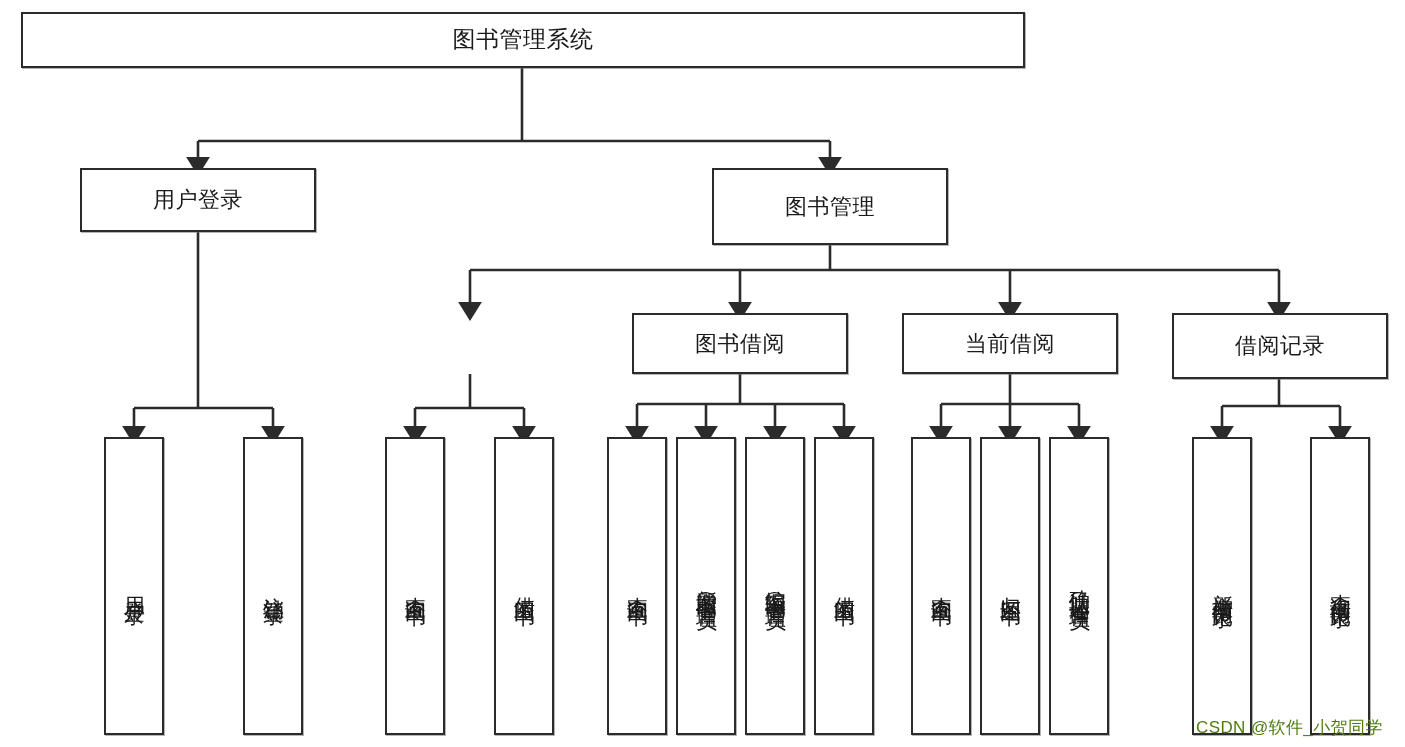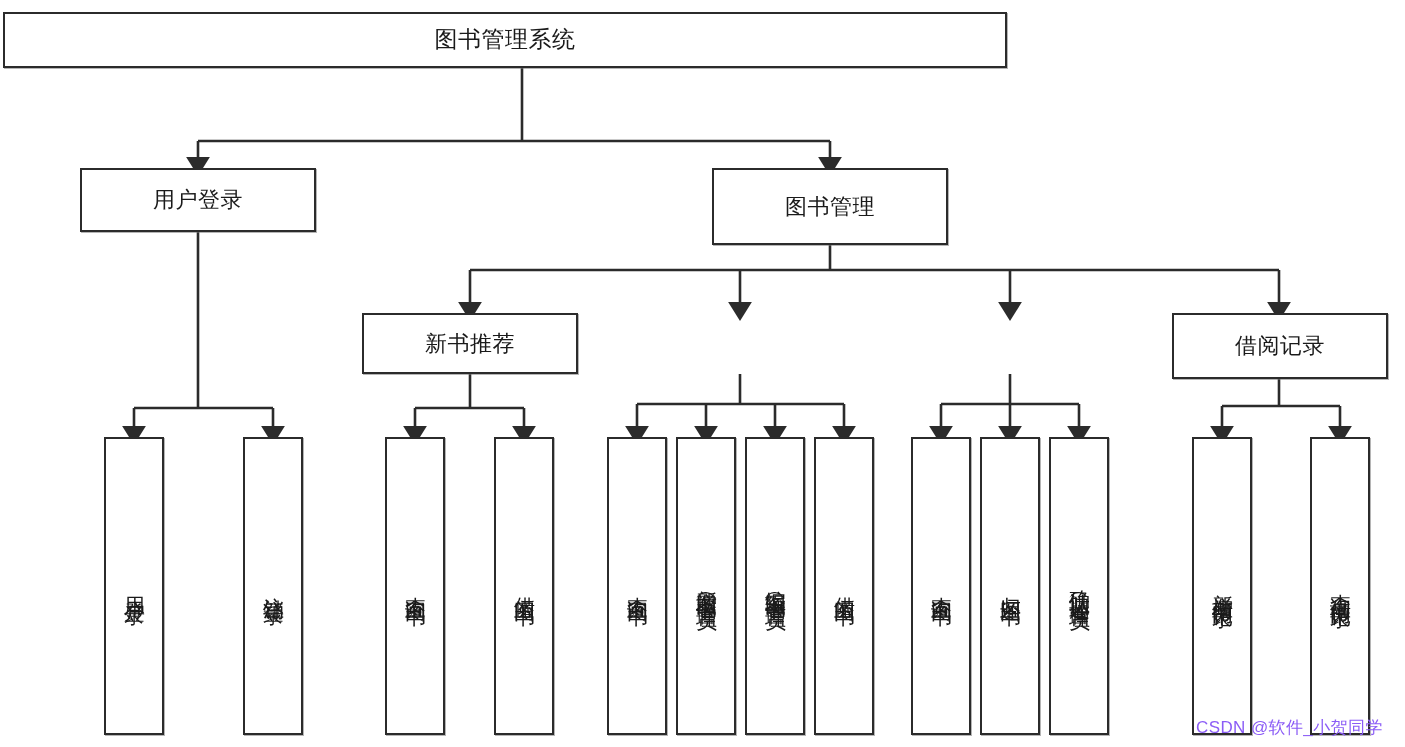--- a/index.html
+++ b/index.html
@@ -53,21 +53,21 @@
   }
   .node.vertical .label {
     writing-mode: vertical-rl;
     text-orientation: upright;
     font-size: 21px;
     letter-spacing: 3px;
   }
   .watermark {
     position: absolute;
     font-size: 17px;
-    color: #8b5cf6;
+    color: #4d7c0f;
     letter-spacing: 0.4px;
     white-space: nowrap;
     user-select: none;
   }
 </style>
 </head>
 <body>
 
 <div id="canvas">
 
@@ -114,33 +114,36 @@
       <path d="M1010,404 L1010,429" marker-end="url(#arw)"></path>
       <path d="M1079,404 L1079,429" marker-end="url(#arw)"></path>
 
       <path d="M1279,374 L1279,406"></path>
       <path d="M1222,406 L1340,406"></path>
       <path d="M1222,406 L1222,429" marker-end="url(#arw)"></path>
       <path d="M1340,406 L1340,429" marker-end="url(#arw)"></path>
     </g>
   </svg>
 
-  <div class="node horizontal root" style="left:3px; top:12px; width:1004px; height:56px;">
+  <div class="node horizontal root" style="left:21px; top:12px; width:1004px; height:56px;">
     <span class="label">图书管理系统</span>
   </div>
 
   <div class="node horizontal" style="left:80px; top:168px; width:236px; height:64px;">
     <span class="label">用户登录</span>
   </div>
   <div class="node horizontal" style="left:712px; top:168px; width:236px; height:77px;">
     <span class="label">图书管理</span>
   </div>
 
-  <div class="node horizontal" style="left:362px; top:313px; width:216px; height:61px;">
-    <span class="label">新书推荐</span>
+  <div class="node horizontal" style="left:632px; top:313px; width:216px; height:61px;">
+    <span class="label">图书借阅</span>
+  </div>
+  <div class="node horizontal" style="left:902px; top:313px; width:216px; height:61px;">
+    <span class="label">当前借阅</span>
   </div>
   <div class="node horizontal" style="left:1172px; top:313px; width:216px; height:66px;">
     <span class="label">借阅记录</span>
   </div>
 
   <div class="node vertical" style="left:104px; top:437px; width:60px; height:298px;">
     <span class="label">用户登录</span>
   </div>
   <div class="node vertical" style="left:243px; top:437px; width:60px; height:298px;">
     <span class="label">注销登录</span>

